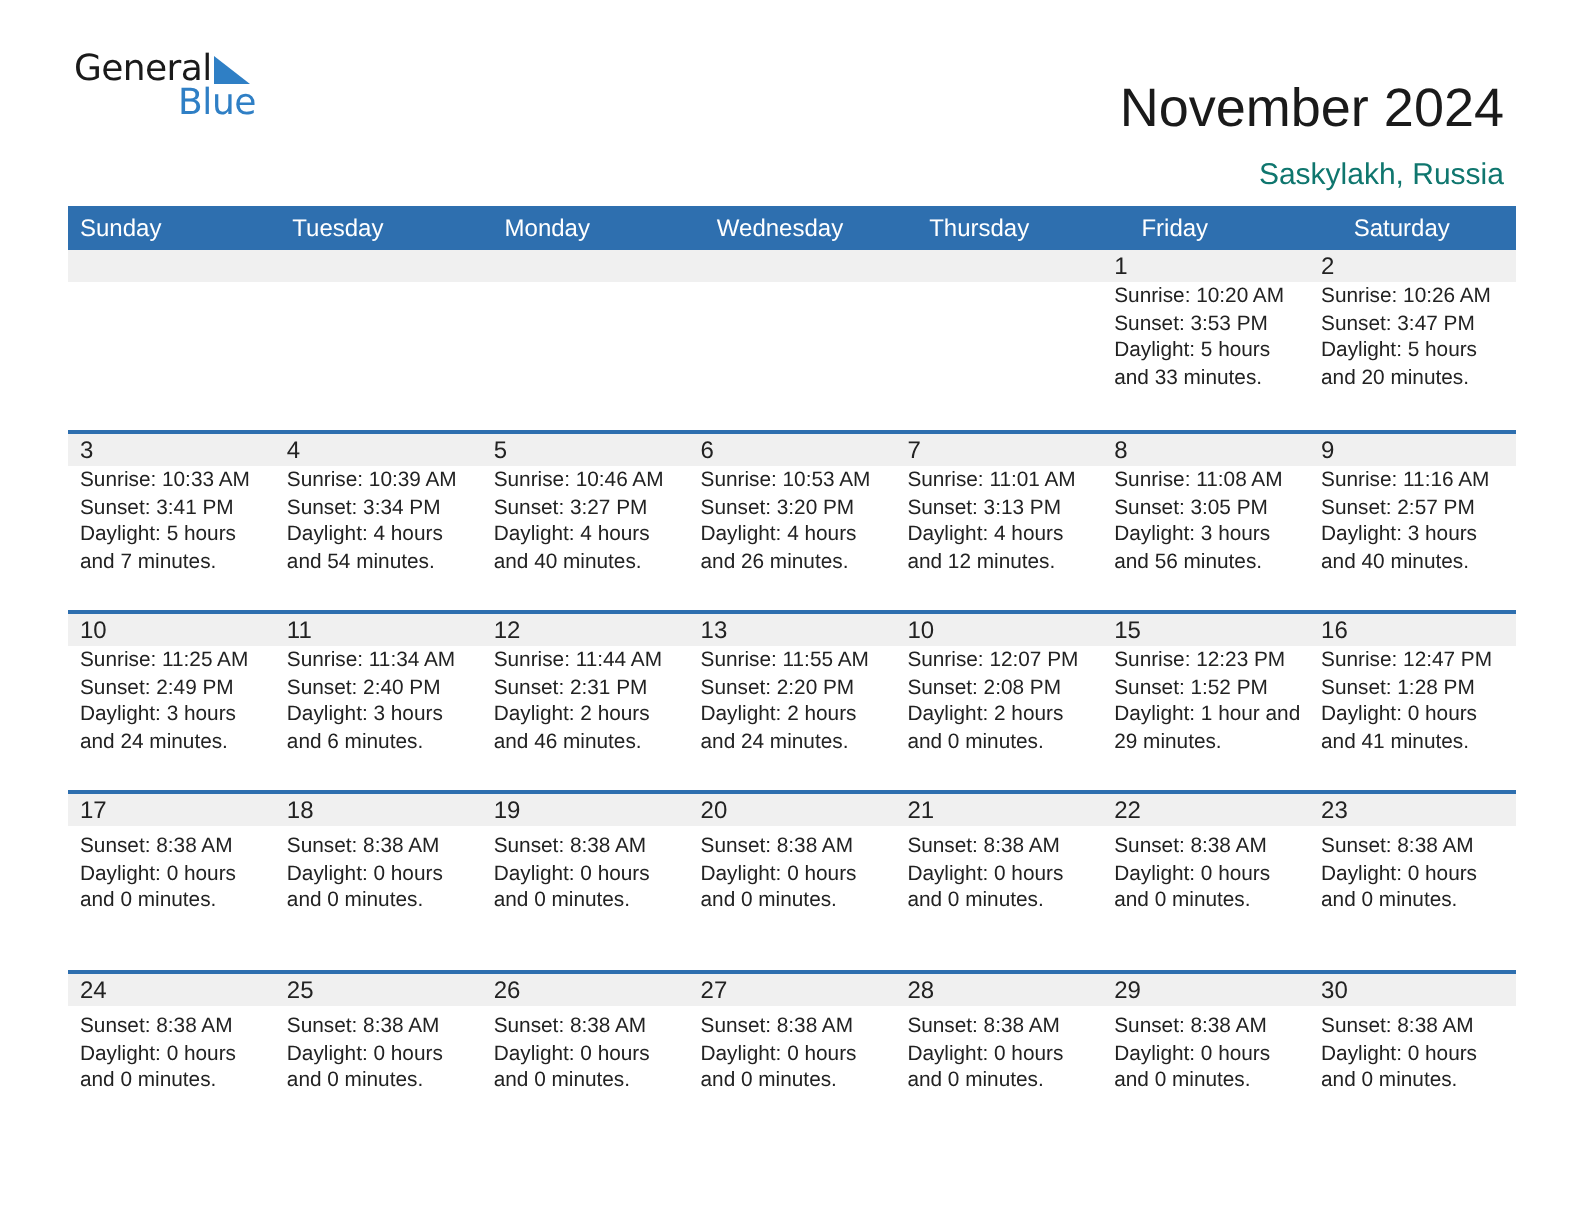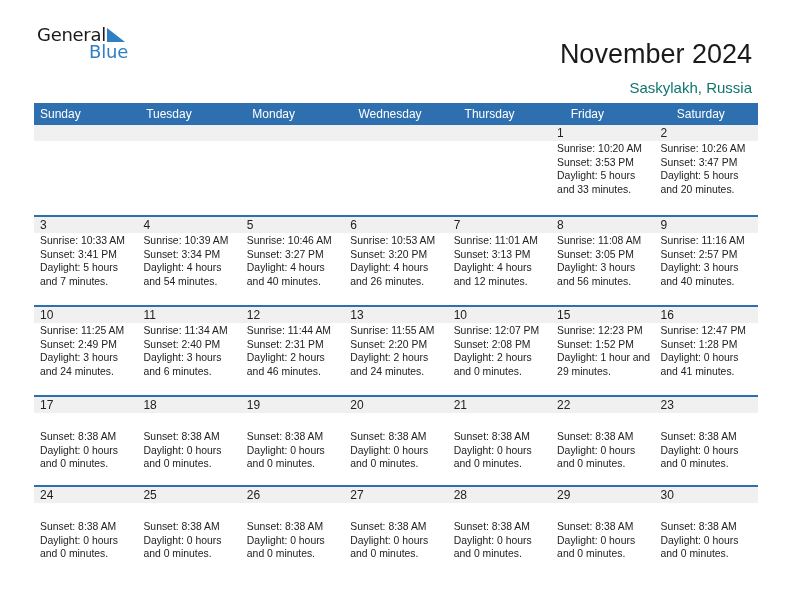--- a/index.html
+++ b/index.html
@@ -16,21 +16,21 @@
   .cal { position: absolute; left: 34px; top: 103px; width: 724px; }
   .head { display: flex; height: 22px; background: #2e6faf; gap: 19px; }
   .head div { width: 103.43px; box-sizing: border-box; padding-left: 6px; color: #ffffff; font-size: 12px; line-height: 22px; }
   .week { height: 90px; border-top: 2px solid #2e6faf; box-sizing: border-box; position: relative; }
   .week:first-of-type { border-top: none; }
   .strip { position: absolute; left: 0; top: 0; right: 0; height: 16px; background: #f0f0f0; }
   .days { position: absolute; left: 0; top: 0; right: 0; bottom: 0; display: flex; }
   .day { width: 103.43px; box-sizing: border-box; padding-left: 6px; }
   .num { font-size: 12px; line-height: 16px; height: 16px; color: #222; }
   .info { font-size: 10.4px; line-height: 13.5px; color: #222; margin-top: 1px; white-space: nowrap; }
-  .info.nosun { margin-top: 17px; }
+  .info.nosun { margin-top: 4px; }
 </style>
 </head>
 <body>
 
 <div class="logo">
   <span class="general">General</span>
   <span class="tri"></span>
   <span class="blue">Blue</span>
 </div>
 

